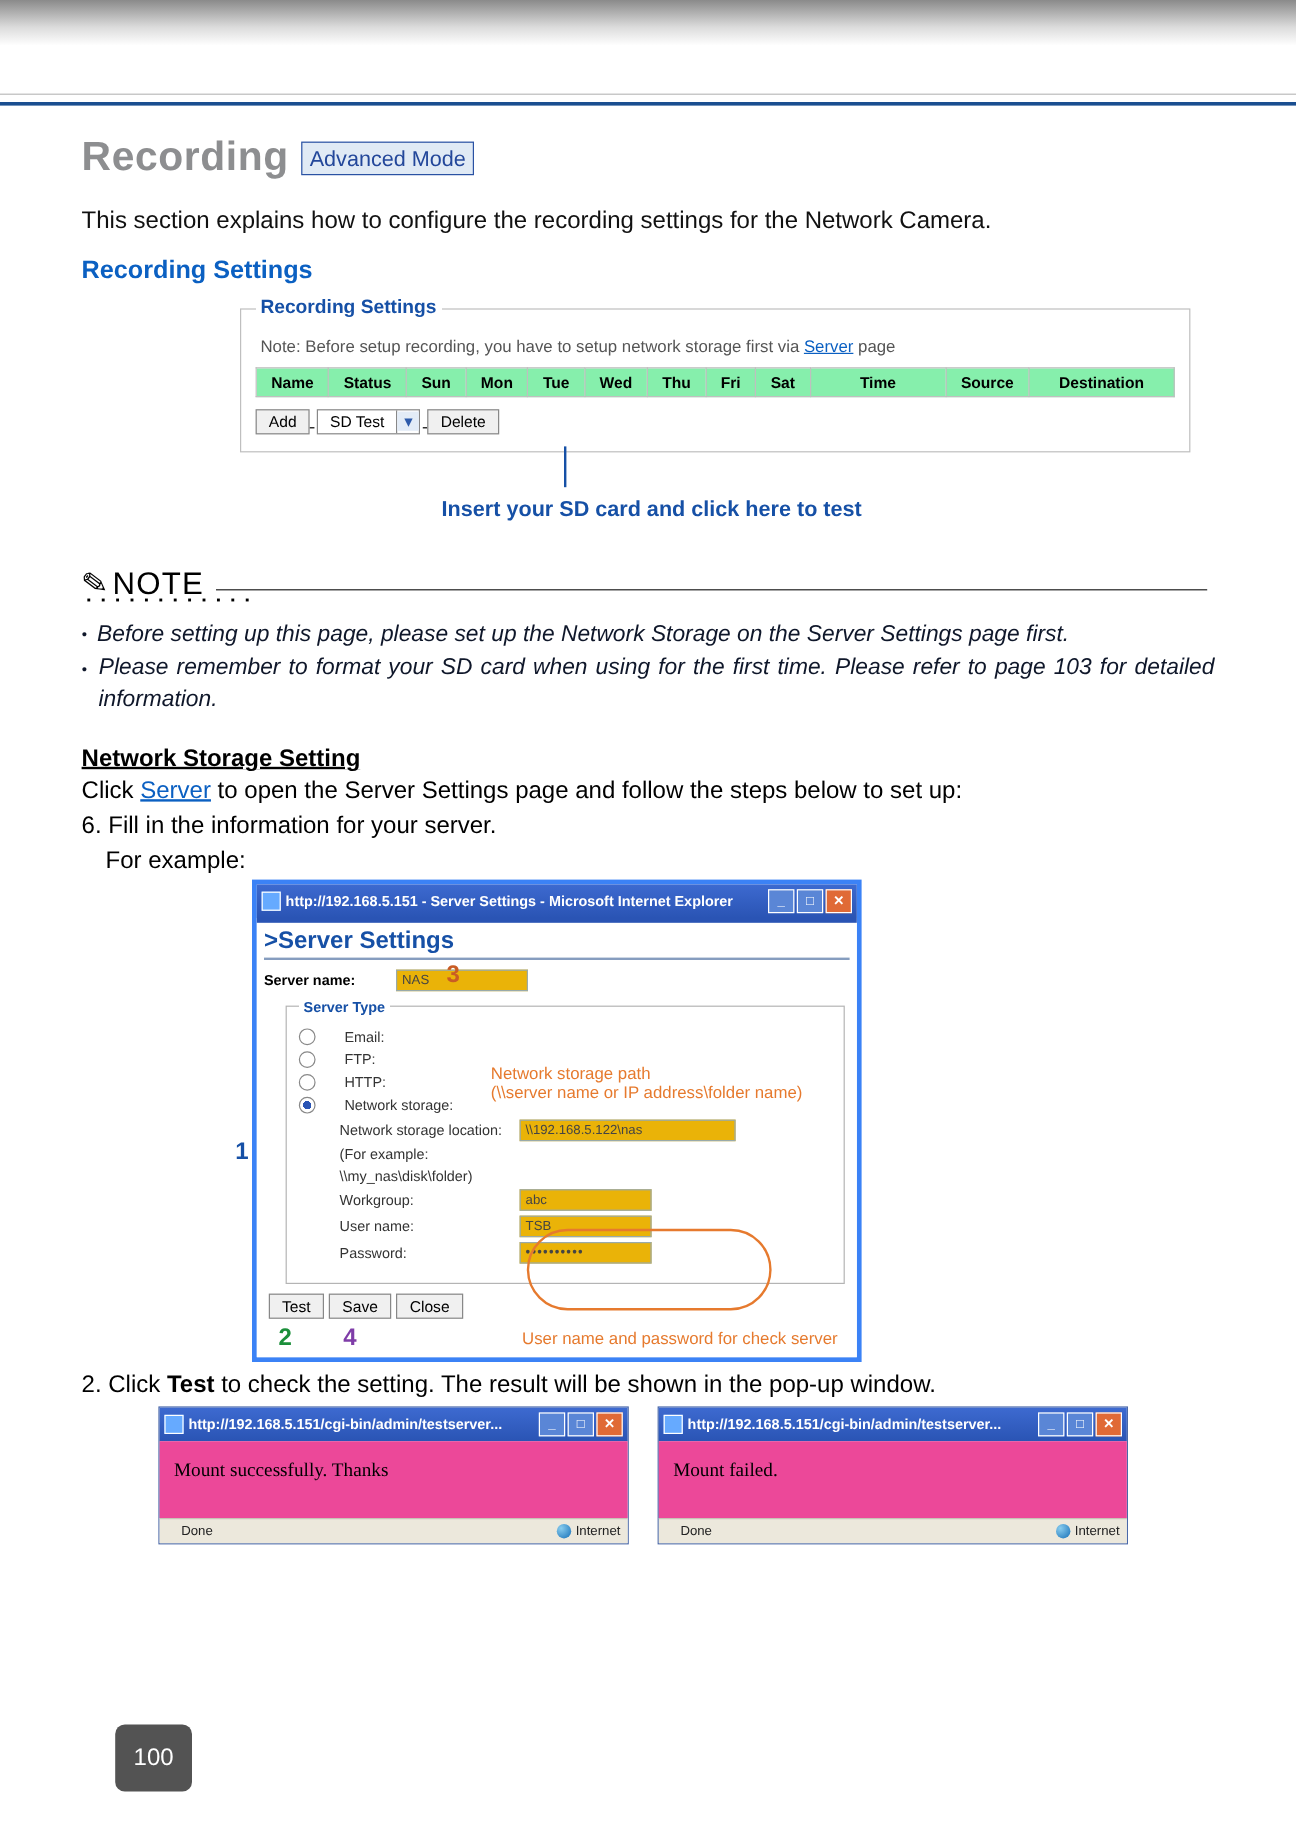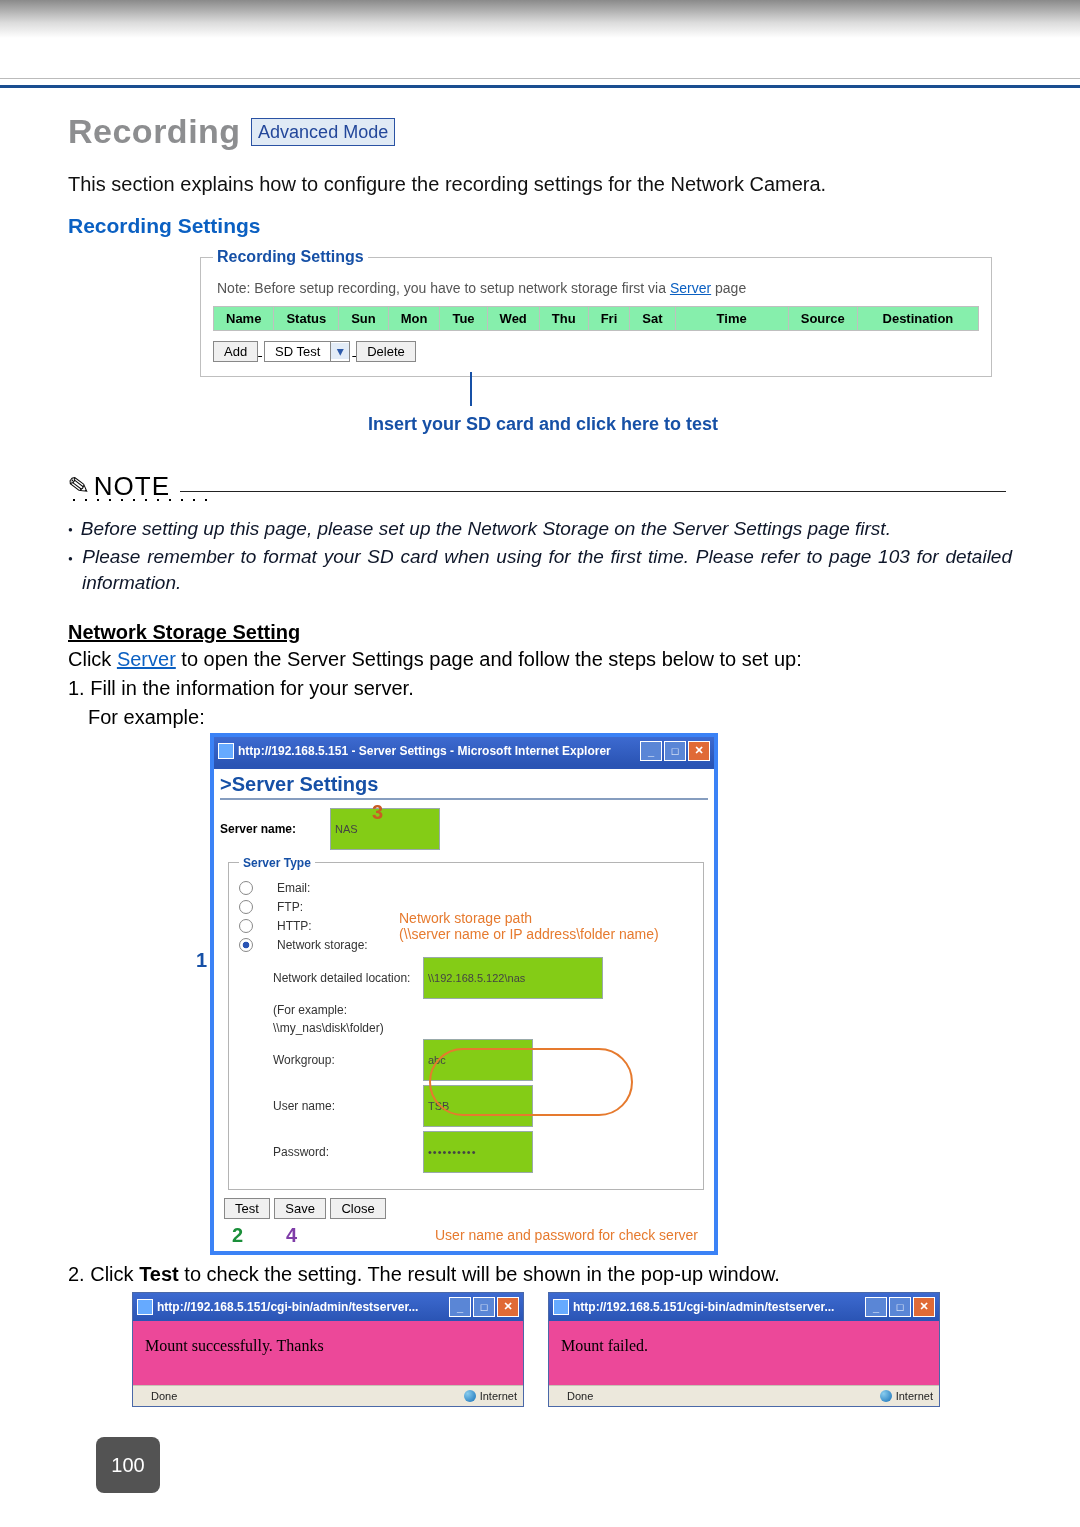--- a/index.html
+++ b/index.html
@@ -41,25 +41,25 @@
   .ss-wrap{margin-left:142px;margin-top:2px;}
   .ie-win{width:500px;border:4px solid #3b82f6;background:#fff;}
   .ie-title{background:linear-gradient(#3d6ad0,#2a54b4);color:#fff;font-size:12px;font-weight:bold;padding:4px 4px;display:flex;align-items:center;}
   .ie-title .ie-ico{width:14px;height:14px;background:#66aaff;border:1px solid #fff;margin-right:4px;}
   .ie-title .winctrls{margin-left:auto;display:flex;gap:2px;}
   .wc{width:20px;height:18px;display:inline-flex;align-items:center;justify-content:center;border:1px solid #fff;font-size:11px;font-weight:bold;}
   .wc.min,.wc.max{background:#5a86d6;color:#fff;}
   .wc.close{background:#e06a36;color:#fff;}
   .sv-page{padding:2px 6px 8px 6px;border-top:4px solid #2a54b4;background:#fff;position:relative;}
   .sv-head{color:#1650a6;font-size:20px;font-weight:bold;border-bottom:2px solid #869dbf;padding:2px 0;}
-  fieldset.svtype{border:1px solid #b4b4b4;margin:6px 4px 4px 8px;padding:6px 10px 12px 10px;font-size:12px;}
+  fieldset.svtype{border:1px solid #b4b4b4;margin:6px 4px 4px 18px;padding:6px 10px 12px 10px;font-size:12px;}
   fieldset.svtype legend{color:#1650a6;font-weight:bold;padding:0 4px;}
   .row{margin:5px 0;display:flex;align-items:center;}
   .lbl{font-size:12px;font-weight:bold;margin-right:6px;}
-  .txtin{border:1px solid #9aa;background:#84cc16;font-size:11px;padding:14px 4px;color:#444;}
+  .txtin{border:1px solid #9aa;background:#eab308;font-size:11px;padding:2px 4px;color:#444;}
   .radio{width:12px;height:12px;border:1px solid #888;border-radius:50%;display:inline-block;margin-right:6px;vertical-align:middle;}
   .radio.sel{background:radial-gradient(#2a54b4 0 40%,#fff 42% 100%);}
   .sub{margin-left:18px;color:#333;font-size:12px;}
   .ns-sub{margin-left:34px;font-size:12px;color:#333;margin-top:4px;}
   .ns-sub .row{margin:4px 0;}
   .ns-sub .lab{width:150px;display:inline-block;}
   .ie-status{background:#ece8dc;border-top:1px solid #c7c3b5;font-size:11px;color:#222;padding:4px 6px;display:flex;align-items:center;}
   .ie-status .globe{width:12px;height:12px;border-radius:50%;background:radial-gradient(circle at 30% 30%,#8ce,#1670b8);margin-right:4px;}
   .ie-status .zone{margin-left:auto;display:flex;align-items:center;}
   .callout{position:absolute;border:2px solid #e67a2e;border-radius:999px;}
@@ -133,21 +133,21 @@
     <ul class="notes">
       <li>Before setting up this page, please set up the Network Storage on the Server Settings page first.</li>
       <li>Please remember to format your SD card when using for the first time. Please refer to page 103 for detailed information.</li>
     </ul>
 
     
     <div class="nss">Network Storage Setting</div>
     <div class="body-txt">
       <span>Click </span><a href="#" class="link">Server</a><span> to open the Server Settings page and follow the steps below to set up:</span>
     </div>
-    <div class="body-txt">1. Fill in the information for your server.</div>
+    <div class="body-txt">6. Fill in the information for your server.</div>
     <div class="body-txt" style="padding-left:20px;">For example:</div>
 
     
     <div class="ss-wrap">
       <div class="ie-win">
         <div class="ie-title">
           <span class="ie-ico"></span>
           <span>http://192.168.5.151 - Server Settings - Microsoft Internet Explorer</span>
           <span class="winctrls">
             <span class="wc min">_</span>
@@ -183,21 +183,21 @@
             <span class="callout-label" style="left:170px;top:40px;">Network storage path</span>
             <span class="callout-label" style="left:170px;top:56px;">(\\server name or IP address\folder name)</span>
 
             <div class="row">
                 <span class="radio sel"></span>
                 <span class="sub">Network storage:</span>
               </div>
 
             <div class="ns-sub">
               <div class="row">
-                  <span class="lab">Network detailed location:</span>
+                  <span class="lab">Network storage location:</span>
                 <span class="txtin" style="width:170px;">\\192.168.5.122\nas</span>
                 </div>
               <div class="row">
                   <span class="lab">(For example:</span>
                 </div>
               <div class="row">
                   <span class="lab">\\my_nas\disk\folder)</span>
                 </div>
               <div class="row">
                   <span class="lab">Workgroup:</span>

